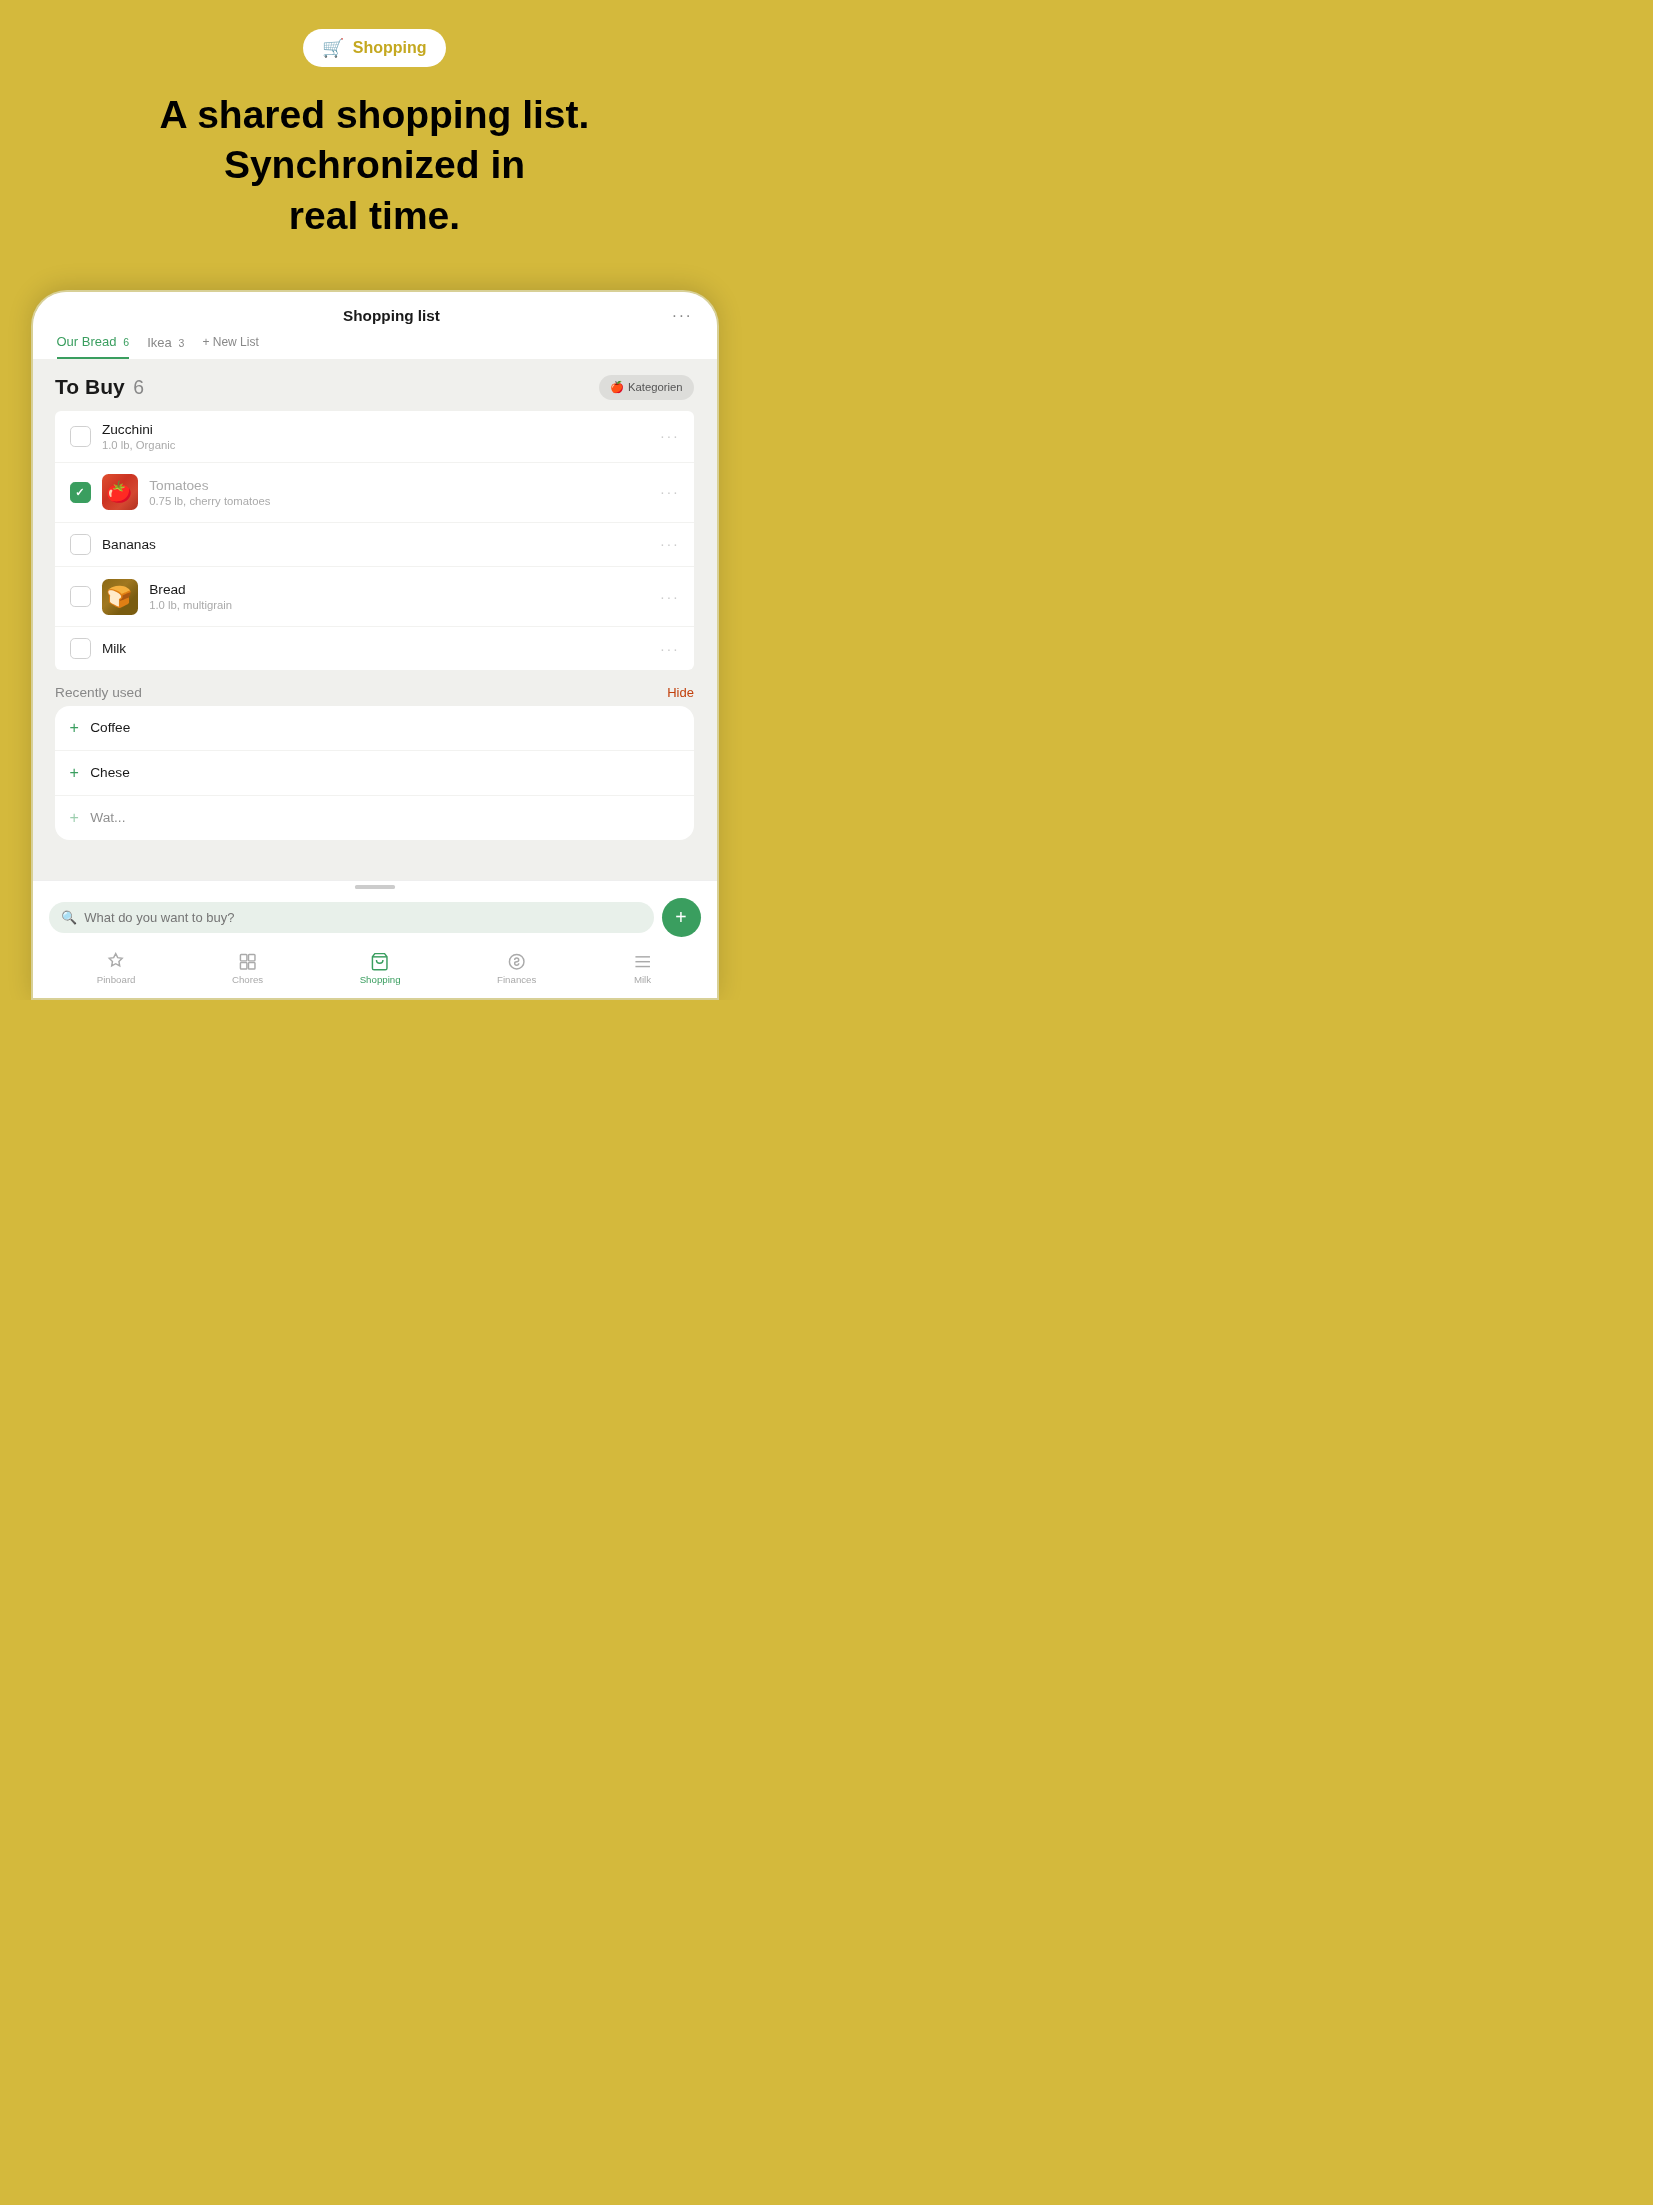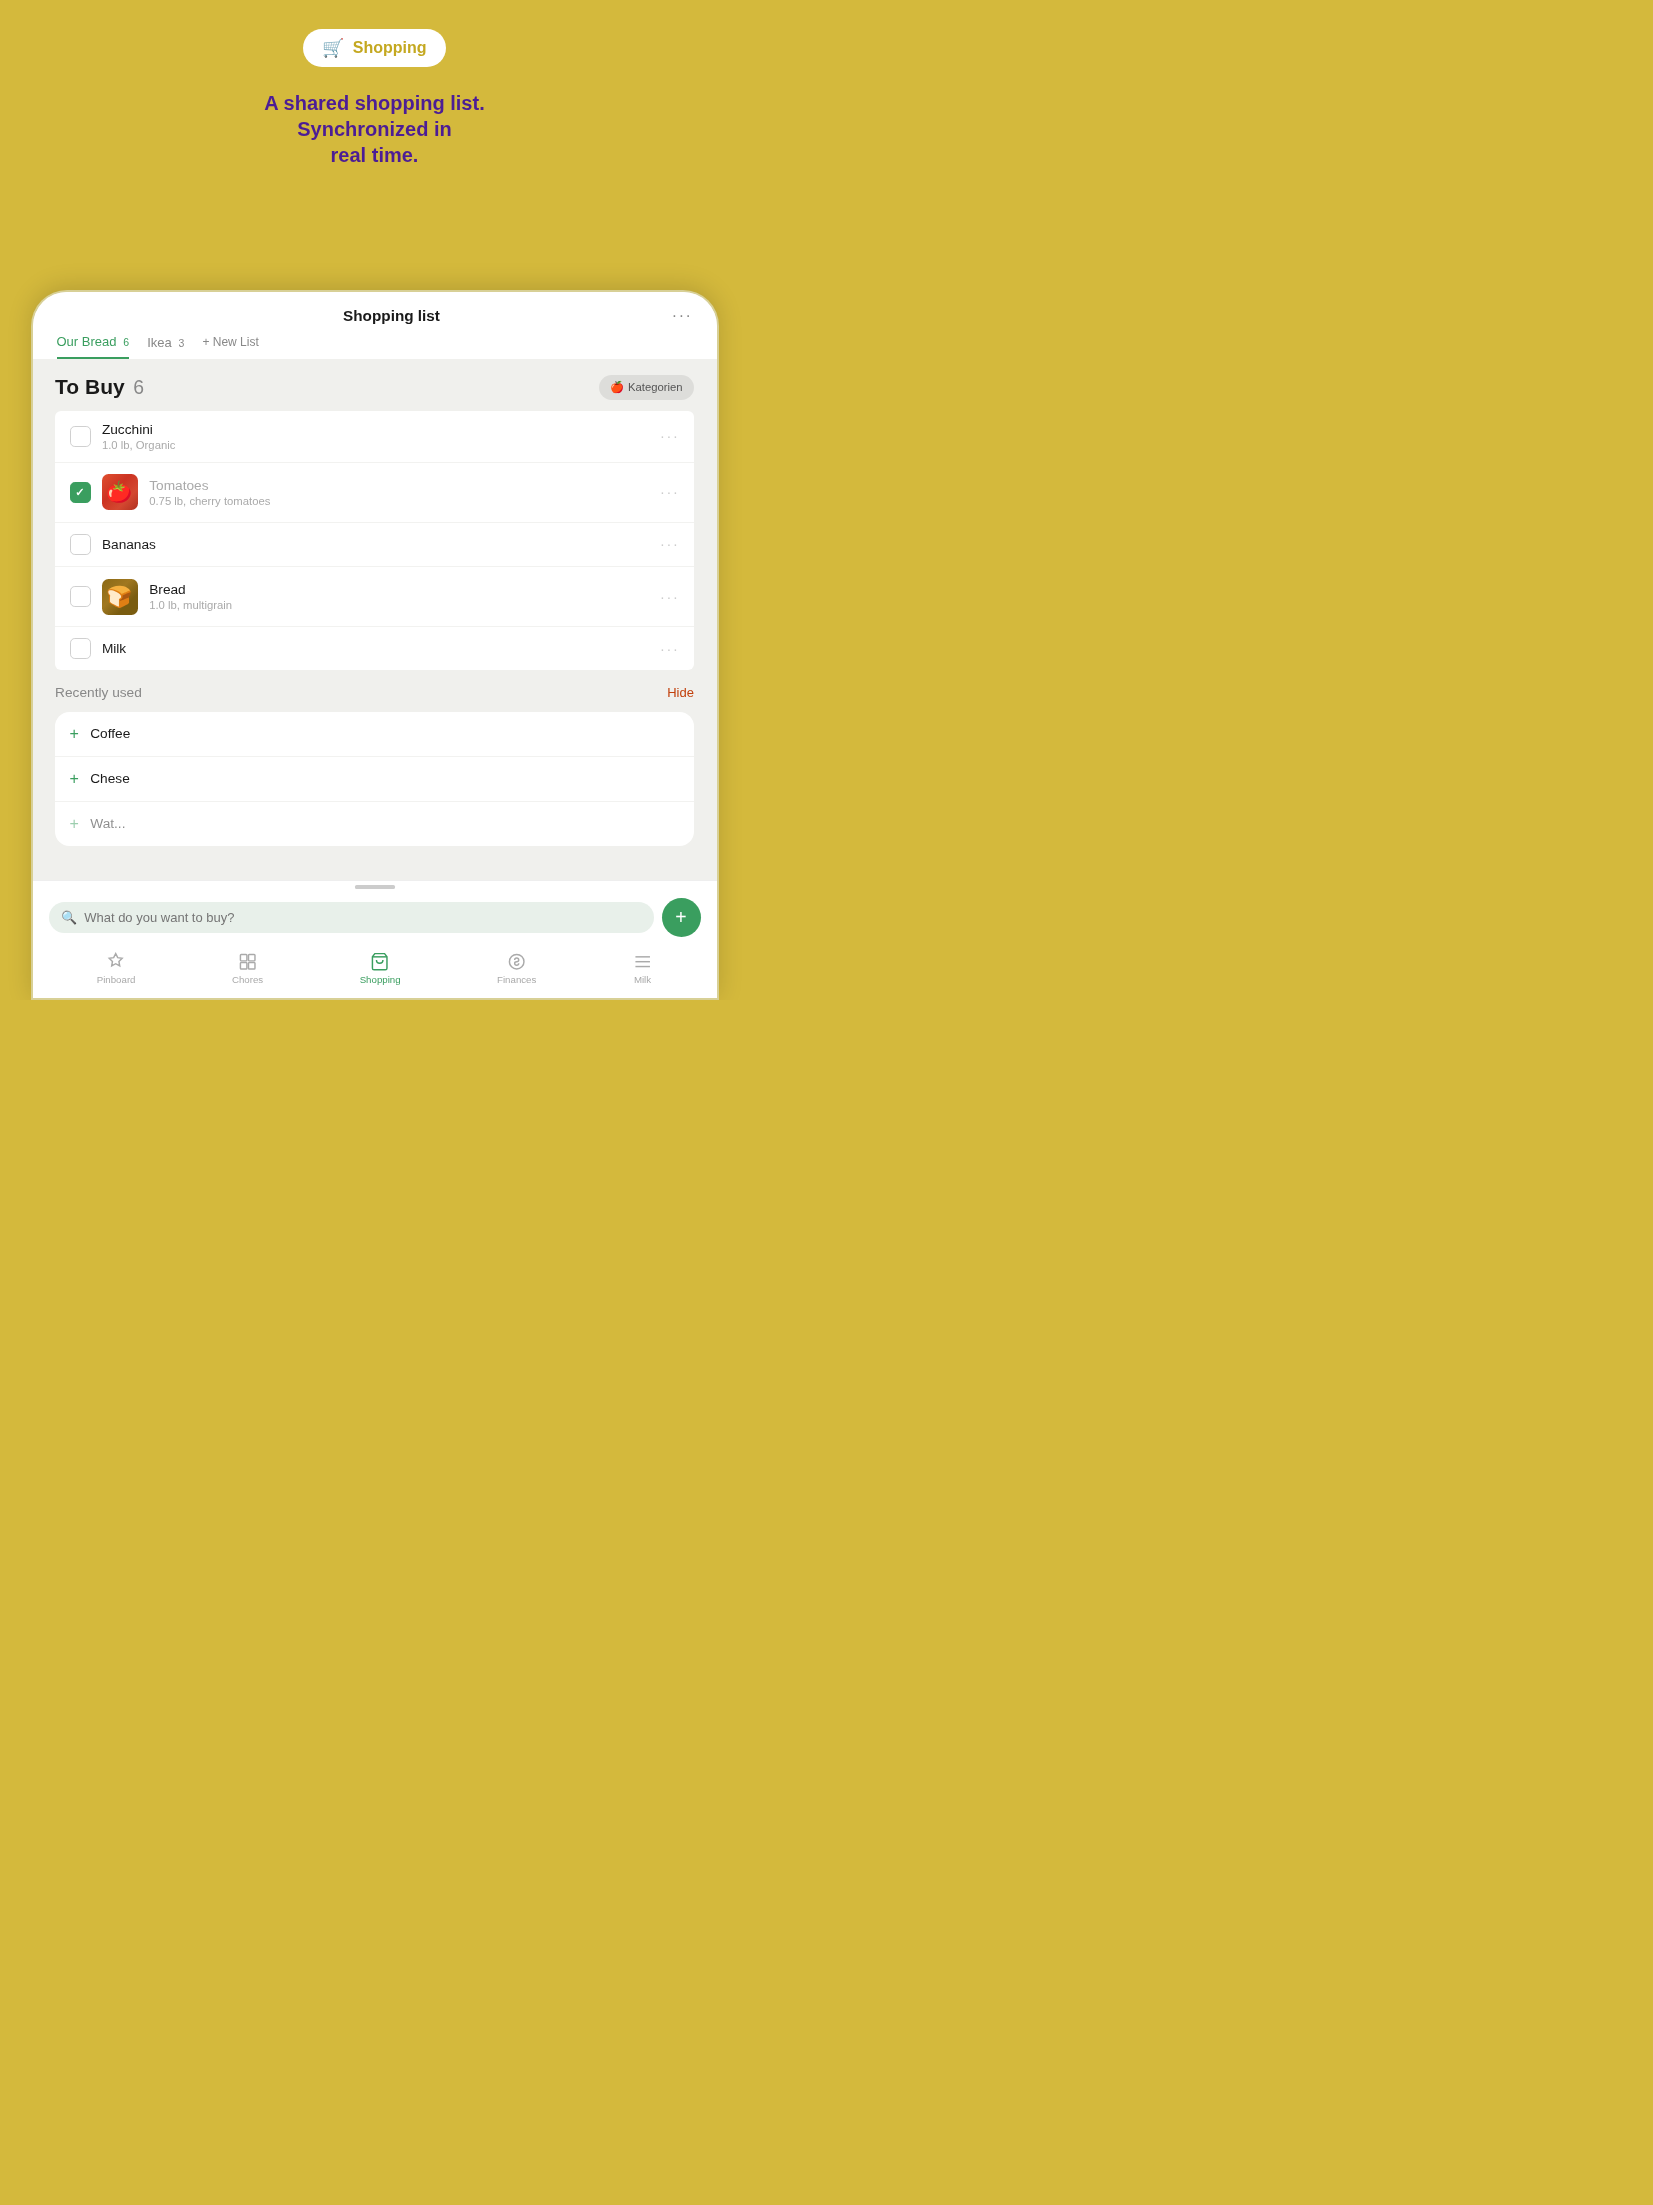--- a/index.html
+++ b/index.html
@@ -36,22 +36,22 @@
       color: #D4B93C;
     }
 
     .app-badge-label {
       font-size: 16px;
       font-weight: 600;
       color: #C4A820;
     }
 
     .hero-text {
-      color: #4c1d95;
-      font-size: 20px;
+      color: #000000;
+      font-size: 39px;
       font-weight: 700;
       text-align: center;
       line-height: 1.3;
     }
 
     
     .device-frame {
       position: absolute;
       bottom: 0;
       left: 50%;
@@ -268,21 +268,21 @@
       font-size: 14.5px;
       color: #ccc;
       letter-spacing: 1.6px;
     }
 
     
     .recently-header {
       display: flex;
       align-items: center;
       justify-content: space-between;
-      margin-bottom: 12px;
+      margin-bottom: 6px;
     }
 
     .recently-title {
       font-size: 13.7px;
       font-weight: 500;
       color: #888;
     }
 
     .hide-btn {
       font-size: 13px;

